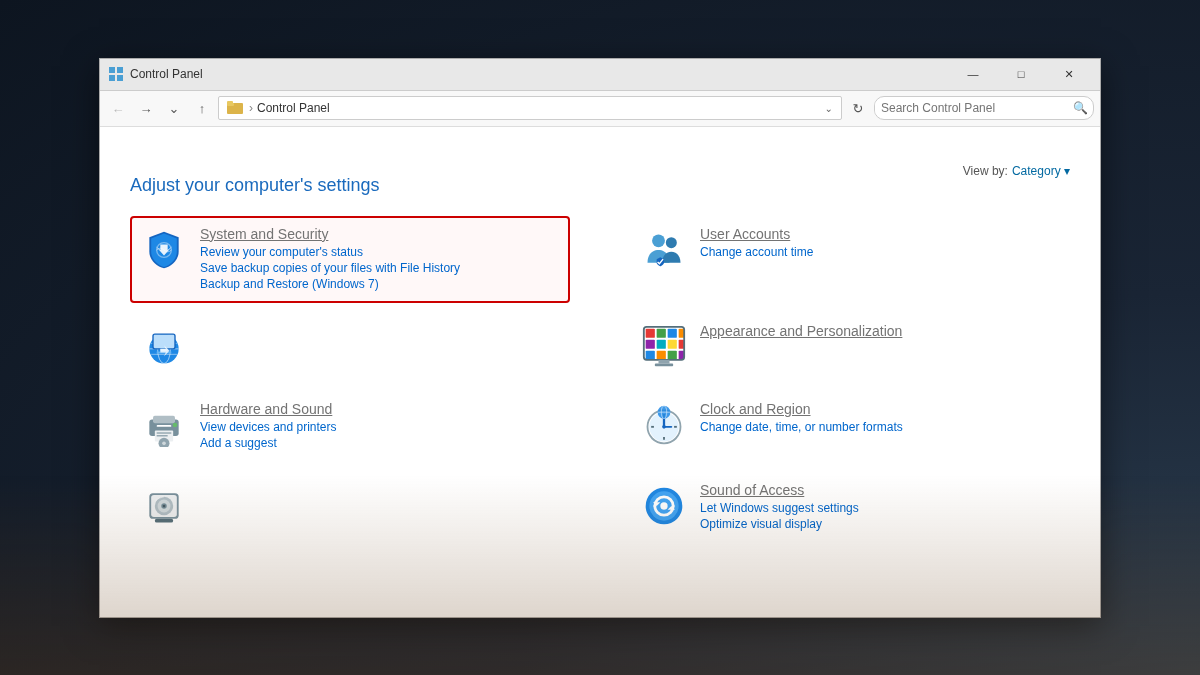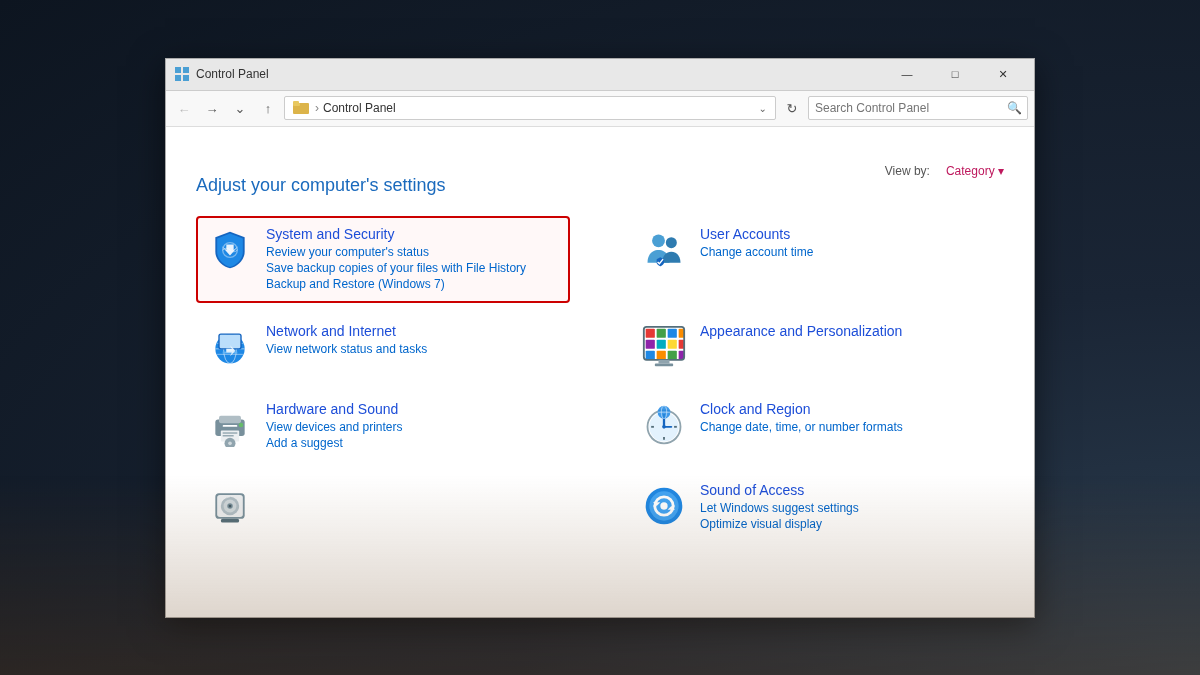--- a/index.html
+++ b/index.html
@@ -19,21 +19,21 @@
     body::before {
       content: '';
       position: fixed;
       bottom: 0; left: 0; right: 0;
       height: 200px;
       background: linear-gradient(to top, rgba(100,60,20,0.3), transparent);
       pointer-events: none;
     }
 
     .window {
-      width: 870px;
+      width: 1002px;
       height: 560px;
       background: #f0f0f0;
       border: 1px solid #aaa;
       box-shadow: 0 8px 32px rgba(0,0,0,0.5);
       display: flex;
       flex-direction: column;
     }
 
     
     .title-bar {
@@ -132,21 +132,21 @@
       border-radius: 3px;
     }
 
     .search-box {
       height: 24px;
       width: 220px;
       border: 1px solid #ccc;
       background: white;
       display: flex;
       align-items: center;
-      border-radius: 2px;
+      border-radius: 10px;
       overflow: hidden;
     }
     .search-input {
       flex: 1;
       border: none;
       outline: none;
       font-size: 12px;
       padding: 0 6px;
       color: #999;
     }
@@ -181,25 +181,25 @@
       font-size: 18px;
       color: #1a6abd;
       font-weight: 400;
       margin-top: 28px;
     }
     .view-by {
       font-size: 12px;
       color: #333;
       display: flex;
       align-items: center;
-      gap: 16px;
+      gap: 4px;
     }
     .view-by-label { color: #555; }
     .view-by-value {
-      color: #be185d;
+      color: #0369a1;
       cursor: pointer;
     }
 
     
     .categories-grid {
       display: grid;
       grid-template-columns: 1fr 1fr;
       gap: 10px 40px;
       column-gap: 60px;
     }
@@ -226,24 +226,25 @@
       display: flex;
       align-items: center;
       justify-content: center;
     }
 
     .category-text {
       flex: 1;
     }
     .category-name {
       font-size: 14px;
-      color: #1d4ed8;
+      color: #737373;
       font-weight: 400;
       margin-bottom: 3px;
       cursor: pointer;
+      text-decoration: underline;
     }
     .category-link {
       font-size: 12px;
       color: #0066cc;
       display: block;
       margin-bottom: 2px;
       cursor: pointer;
     }
 
     
@@ -366,24 +367,20 @@
             <line x1="10" y1="20" x2="38" y2="20" stroke="white" stroke-width="1" opacity="0.5"></line>
             <line x1="10" y1="32" x2="38" y2="32" stroke="white" stroke-width="1" opacity="0.5"></line>
 
             <rect x="12" y="10" width="24" height="16" rx="2" fill="#bbdefb" stroke="#1565c0" stroke-width="1.5"></rect>
             <rect x="20" y="26" width="8" height="3" fill="#90caf9"></rect>
             <rect x="16" y="29" width="16" height="2" fill="#64b5f6"></rect>
 
             <path d="M20 22 L26 22 L24 18 L30 24 L24 30 L26 26 L20 26 Z" fill="white" opacity="0.8" transform="translate(0,4)"></path>
           </svg>
         </div>
-        <div class="category-text">
-          <div class="category-name">Network and Internet</div>
-          <a class="category-link">View network status and tasks</a>
-        </div>
       </div>
 
       <div class="category-item">
         <div class="category-icon icon-appearance">
           <svg viewBox="0 0 48 48" xmlns="http://www.w3.org/2000/svg">
 
             <rect x="4" y="4" width="10" height="10" fill="#e53935" rx="1"></rect>
             <rect x="16" y="4" width="10" height="10" fill="#43a047" rx="1"></rect>
             <rect x="28" y="4" width="10" height="10" fill="#1e88e5" rx="1"></rect>
             <rect x="40" y="4" width="6" height="10" fill="#fb8c00" rx="1"></rect>

